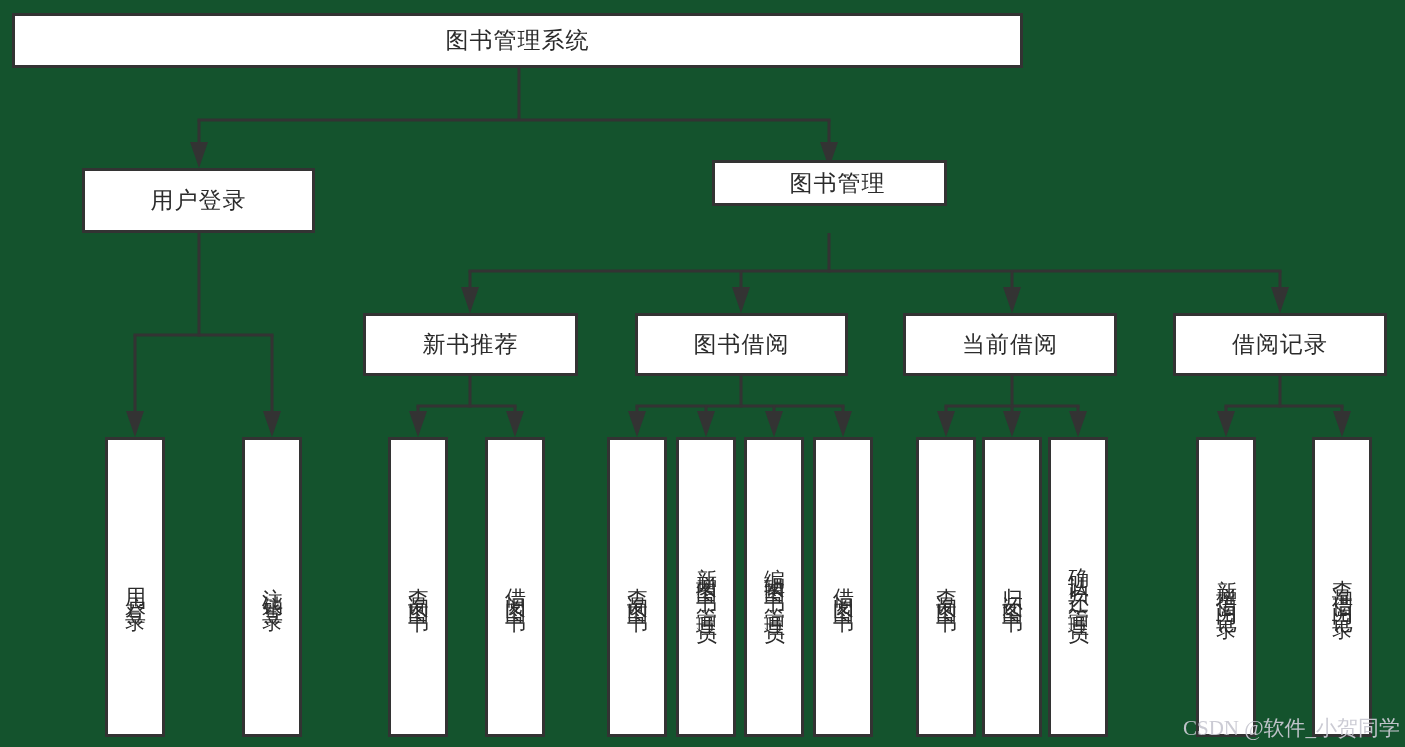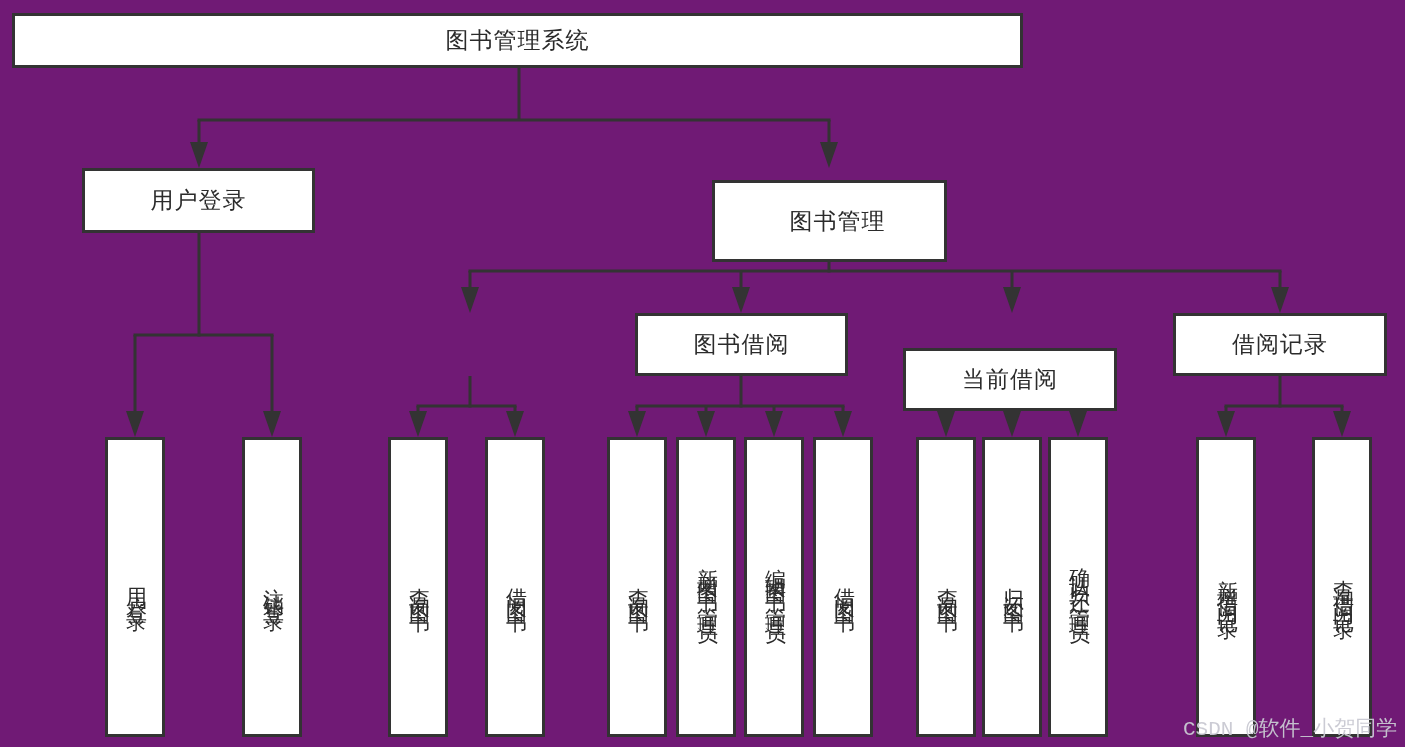--- a/index.html
+++ b/index.html
@@ -1,20 +1,20 @@
 <!DOCTYPE html>
 <html><head>
 <meta charset="utf-8">
 <style>
   html,body{margin:0;padding:0;background:#ffffff;}
   #canvas{
     position:relative;
     width:1405px;height:747px;
-    background:#701a75;
-    font-family:Liberation Mono, monospace;
+    background:#14532d;
+    font-family:Liberation Serif, serif;
     overflow:hidden;
   }
   #wires{position:absolute;left:0;top:0;width:1405px;height:747px;}
   .hbox{
     position:absolute;
     box-sizing:border-box;
     border:3px solid #333333;
     background:#ffffff;
     display:flex;align-items:center;justify-content:center;
     font-size:23px;color:#2b2b2b;
@@ -118,28 +118,31 @@
     </g>
   </svg>
 
   <div class="hbox" style="left:12px;top:13px;width:1011px;height:55px;">
     <span>图书管理系统</span>
   </div>
 
   <div class="hbox" style="left:82px;top:168px;width:233px;height:65px;">
     <span>用户登录</span>
   </div>
-  <div class="hbox" style="left:712px;top:180px;width:235px;height:82px;padding-left:16px;">
+  <div class="hbox" style="left:712px;top:160px;width:235px;height:46px;padding-left:16px;">
     <span>图书管理</span>
   </div>
 
+  <div class="hbox" style="left:363px;top:313px;width:215px;height:63px;">
+    <span>新书推荐</span>
+  </div>
   <div class="hbox" style="left:635px;top:313px;width:213px;height:63px;justify-content:center;">
     <span>图书借阅</span>
   </div>
-  <div class="hbox" style="left:903px;top:313px;width:214px;height:63px;margin-top:35px;">
+  <div class="hbox" style="left:903px;top:313px;width:214px;height:63px;">
     <span>当前借阅</span>
   </div>
   <div class="hbox" style="left:1173px;top:313px;width:214px;height:63px;">
     <span>借阅记录</span>
   </div>
 
   <div class="vbox" style="left:105px;top:437px;width:60px;height:300px;">
     <span>用户登录</span>
   </div>
   <div class="vbox" style="left:242px;top:437px;width:60px;height:300px;">

